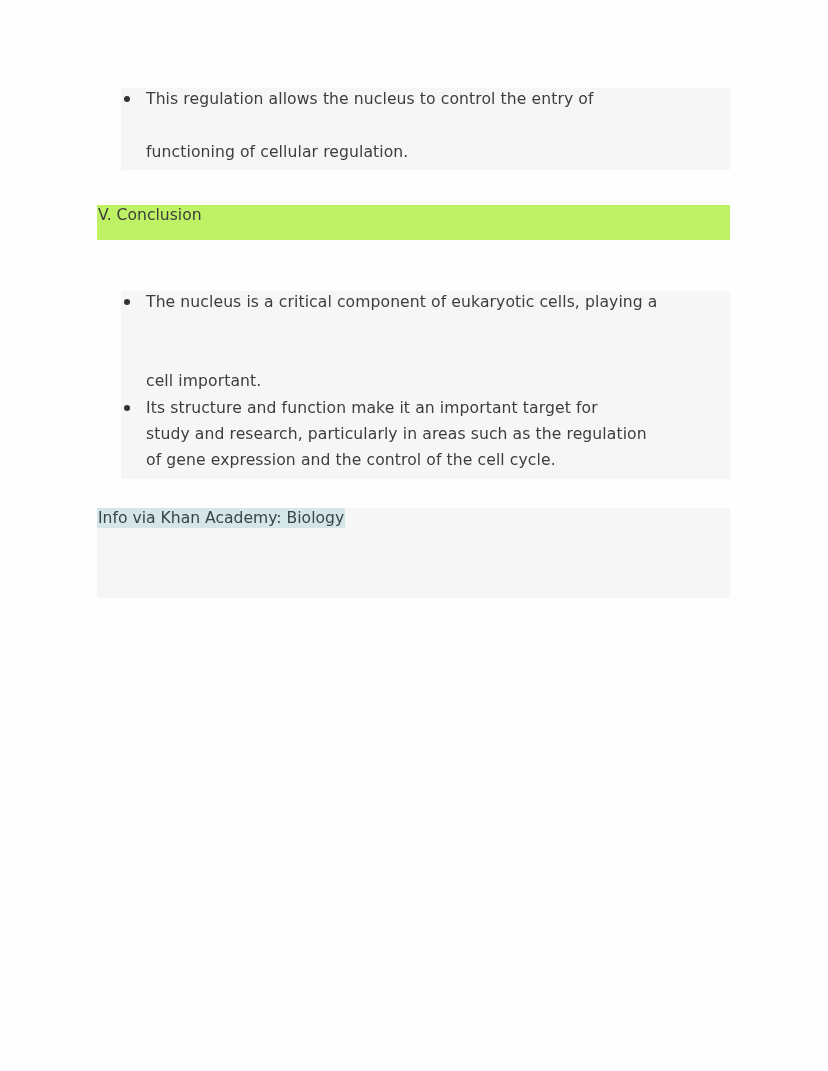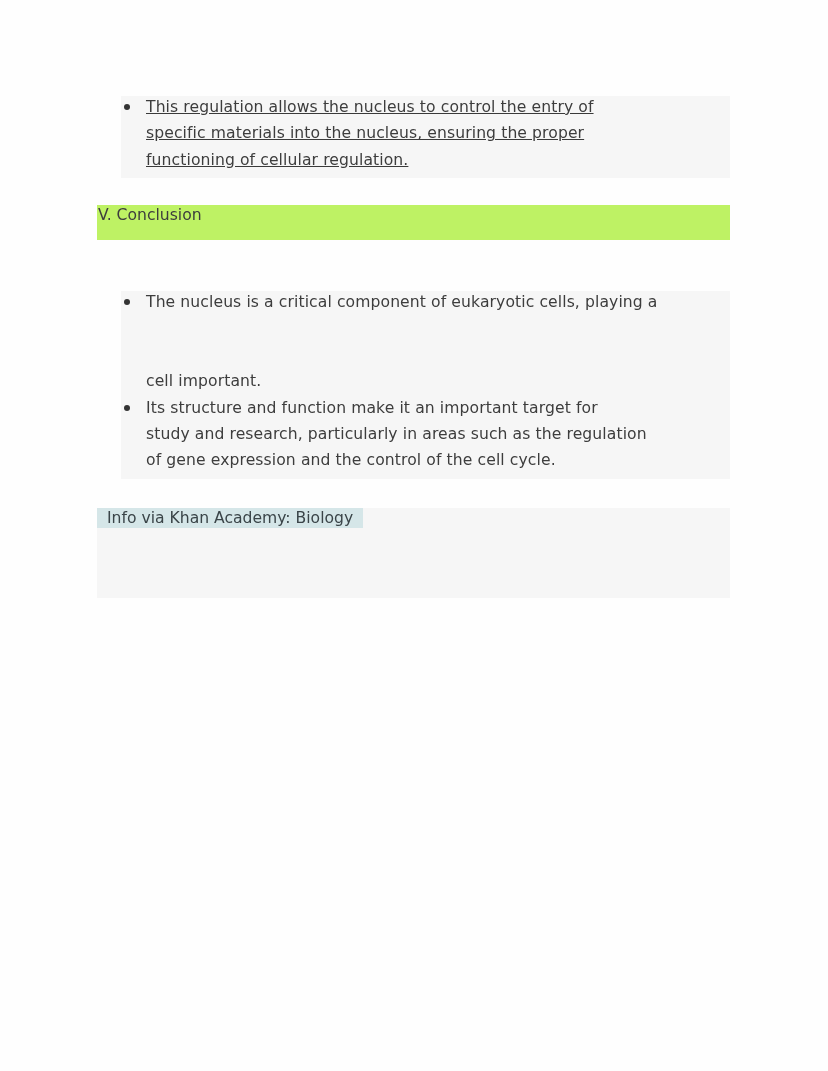--- a/index.html
+++ b/index.html
@@ -68,36 +68,36 @@
       top: 508px;
       width: 633px;
       height: 90px;
       background: #f6f6f6;
     }
     .source-block .highlight {
       position: absolute;
       left: 0;
       top: 0;
       height: 20px;
-      padding: 0 10px;
+      padding: 0 1px;
       background: #d5e6e8;
       font-size: 15.6px;
       line-height: 20px;
       color: #3a4448;
     }
   </style>
 </head>
 <body>
 
-<div class="block list-block" style="top:96px; height:82px;text-decoration:underline;">
+<div class="block list-block" style="top:88px; height:82px;">
   <ul class="bullets" style="padding-top:-1px; margin-top:-2px;">
     <li>
       <span class="bullet"></span>
       <span>This regulation allows the nucleus to control the entry of</span><br>
-      <span>specific materials into the nucleus, ensuring the proper</span><br>
+      <br>
       <span>functioning of cellular regulation.</span>
     </li>
   </ul>
 </div>
 
 <div class="heading">
   <span>V. Conclusion</span>
 </div>
 
 <div class="block list-block" style="top:291px; height:188px;">

